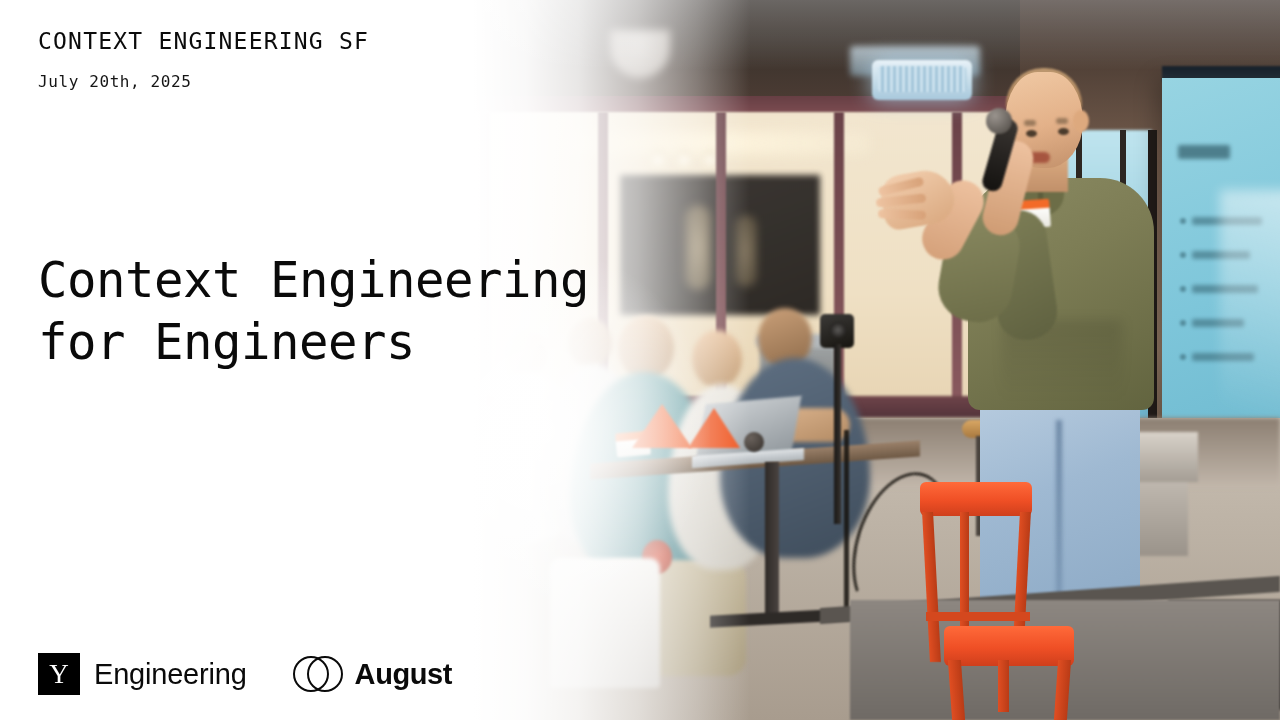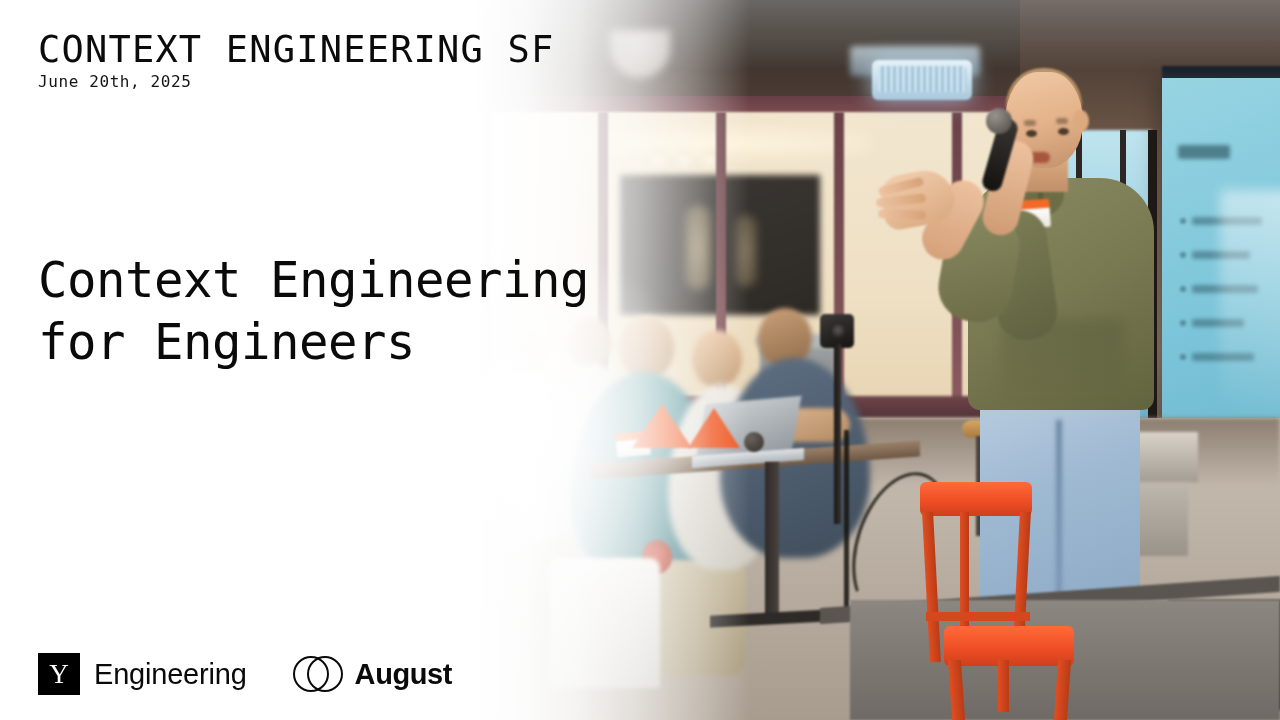--- a/index.html
+++ b/index.html
@@ -188,21 +188,21 @@
   .fade-left { position:absolute; top:0; left:420px; width:330px; height:720px;
     background:linear-gradient(90deg,#ffffff 0%, #ffffff 16%, rgba(255,255,255,.97) 32%,
       rgba(255,255,255,.88) 48%, rgba(255,255,255,.66) 66%, rgba(255,255,255,.34) 84%,
       rgba(255,255,255,0) 100%); }
   .fade-top { position:absolute; top:0; left:420px; width:860px; height:70px;
     background:linear-gradient(180deg,rgba(255,255,255,.30),rgba(255,255,255,0)); }
   .wash { position:absolute; left:470px; top:250px; width:240px; height:360px;
     background:radial-gradient(ellipse at 30% 50%,rgba(255,255,255,.9),rgba(255,255,255,0) 72%); }
 
   
-  .eyebrow { position:absolute; left:38px; top:28px; font-size:37px; letter-spacing:1.2px;
+  .eyebrow { position:absolute; left:38px; top:28px; font-size:23px; letter-spacing:1.2px;
     color:#0b0b0b; font-weight:400; white-space:nowrap; }
   .date { position:absolute; left:38px; top:72px; font-size:16px; letter-spacing:.6px; color:#151515; }
   .title { position:absolute; left:38px; top:250px; font-size:49px; line-height:62px;
     color:#0a0a0a; font-weight:400; letter-spacing:-.5px; }
   .byline { position:absolute; left:38px; top:386px; font-size:28px; font-weight:700;
     letter-spacing:1px; color:#0a0a0a; }
 
   
   .logos { position:absolute; left:38px; top:650px; height:48px; display:flex; align-items:center; }
   .logo { display:flex; align-items:center; }
@@ -370,21 +370,21 @@
       </div>
 
     </div>
 
     <div class="fade-left"></div>
     <div class="fade-top"></div>
     <div class="wash"></div>
   </div>
 
   <div class="eyebrow">CONTEXT ENGINEERING SF</div>
-  <div class="date">June 20th, 2025</div>
+  <div class="date">July 20th, 2025</div>
 
   <div class="title">
     <div>Context Engineering</div>
     <div>for Engineers</div>
   </div>
 
 
   <div class="logos">
 
     <div class="logo yc">

